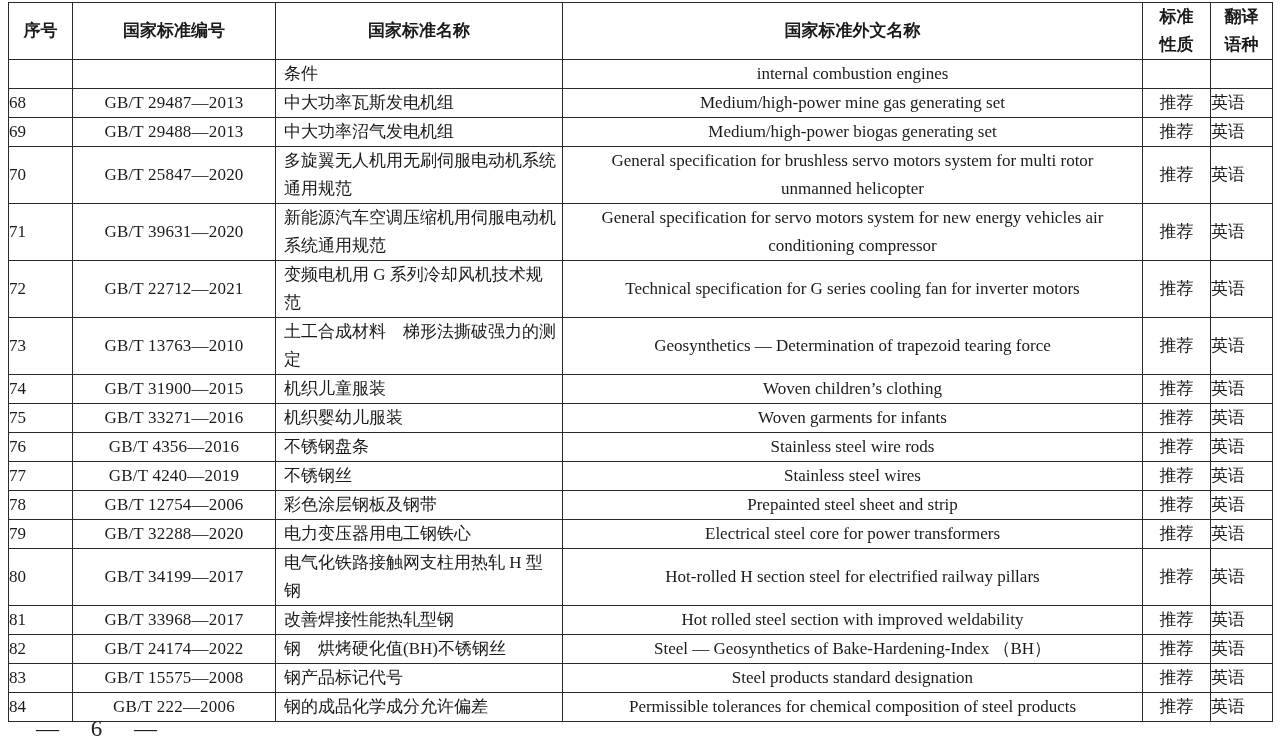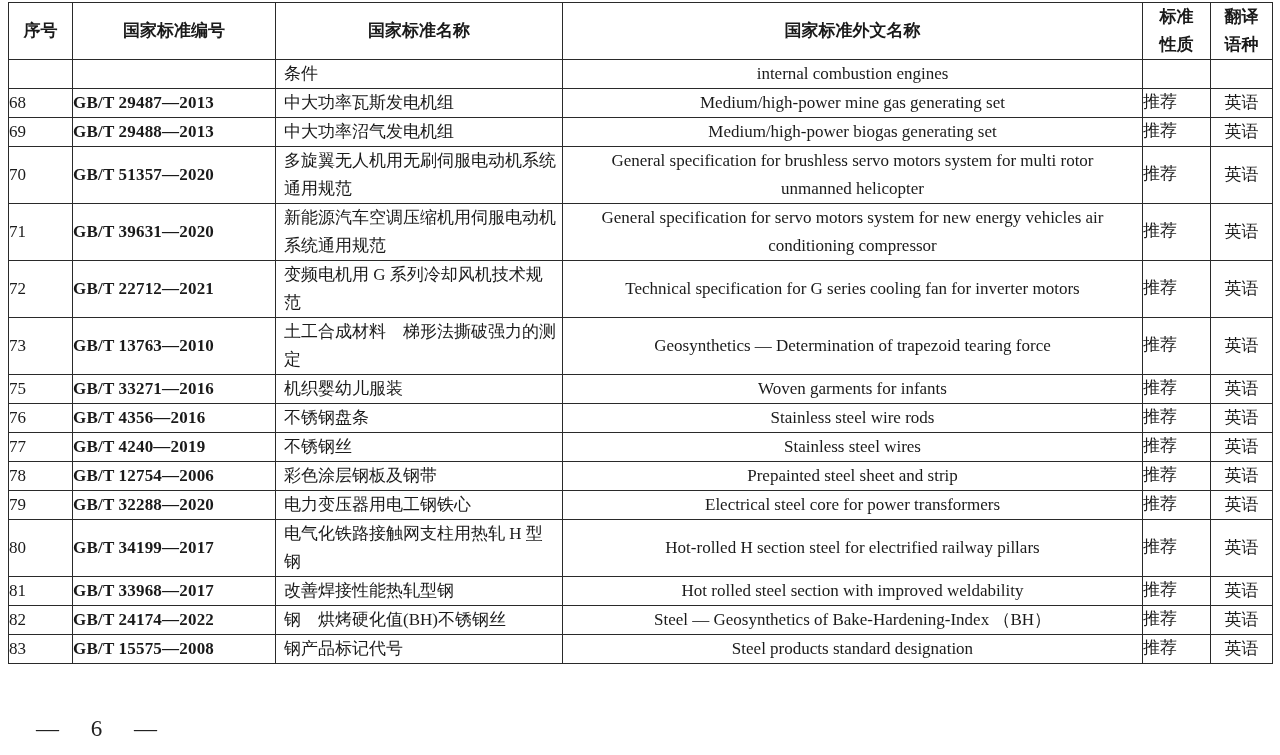--- a/index.html
+++ b/index.html
@@ -28,25 +28,25 @@
   }
   .std-table thead th {
     font-weight: bold;
     text-align: center;
     white-space: pre-line;
     height: 57px;
     padding: 0 2px;
   }
   .std-table tbody tr { height: 28px; }
   .c-num    { }
-  .c-code   { text-align: left; letter-spacing: 0.2px; font-weight: bold; }
+  .c-code   { text-align: center; letter-spacing: 0.2px; }
   .c-name   { text-align: left; padding: 0 6px 0 8px; }
   .c-en     { text-align: center; padding: 0 28px; font-size: 16.5px; }
-  .c-nature { text-align: left; font-family: Liberation Mono, monospace; }
-  .c-lang   { text-align: center; }
+  .c-nature { text-align: center; }
+  .c-lang   { }
 
   .page-number {
     position: absolute;
     left: 36px; top: 714px;
     font-size: 23px;
     line-height: 30px;
     word-spacing: 26px;
     color: #222;
   }
 </style>
@@ -96,21 +96,21 @@
         <tr>
       <td class="c-num">69</td>
       <td class="c-code">GB/T 29488—2013</td>
       <td class="c-name">中大功率沼气发电机组</td>
       <td class="c-en">Medium/high-power biogas generating set</td>
       <td class="c-nature">推荐</td>
       <td class="c-lang">英语</td>
     </tr>
         <tr>
       <td class="c-num">70</td>
-      <td class="c-code">GB/T 51357—2020</td>
+      <td class="c-code">GB/T 25847—2020</td>
       <td class="c-name">多旋翼无人机用无刷伺服电动机系统通用规范</td>
       <td class="c-en">General specification for brushless servo motors system for multi rotor unmanned helicopter</td>
       <td class="c-nature">推荐</td>
       <td class="c-lang">英语</td>
     </tr>
         <tr>
       <td class="c-num">71</td>
       <td class="c-code">GB/T 39631—2020</td>
       <td class="c-name">新能源汽车空调压缩机用伺服电动机系统通用规范</td>
       <td class="c-en">General specification for servo motors system for new energy vehicles air conditioning compressor</td>
@@ -127,20 +127,28 @@
     </tr>
         <tr>
       <td class="c-num">73</td>
       <td class="c-code">GB/T 13763—2010</td>
       <td class="c-name">土工合成材料　梯形法撕破强力的测定</td>
       <td class="c-en">Geosynthetics — Determination of trapezoid tearing force</td>
       <td class="c-nature">推荐</td>
       <td class="c-lang">英语</td>
     </tr>
         <tr>
+      <td class="c-num">74</td>
+      <td class="c-code">GB/T 31900—2015</td>
+      <td class="c-name">机织儿童服装</td>
+      <td class="c-en">Woven children’s clothing</td>
+      <td class="c-nature">推荐</td>
+      <td class="c-lang">英语</td>
+    </tr>
+        <tr>
       <td class="c-num">75</td>
       <td class="c-code">GB/T 33271—2016</td>
       <td class="c-name">机织婴幼儿服装</td>
       <td class="c-en">Woven garments for infants</td>
       <td class="c-nature">推荐</td>
       <td class="c-lang">英语</td>
     </tr>
         <tr>
       <td class="c-num">76</td>
       <td class="c-code">GB/T 4356—2016</td>
@@ -198,18 +206,26 @@
       <td class="c-lang">英语</td>
     </tr>
         <tr>
       <td class="c-num">83</td>
       <td class="c-code">GB/T 15575—2008</td>
       <td class="c-name">钢产品标记代号</td>
       <td class="c-en">Steel products standard designation</td>
       <td class="c-nature">推荐</td>
       <td class="c-lang">英语</td>
     </tr>
+        <tr>
+      <td class="c-num">84</td>
+      <td class="c-code">GB/T 222—2006</td>
+      <td class="c-name">钢的成品化学成分允许偏差</td>
+      <td class="c-en">Permissible tolerances for chemical composition of steel products</td>
+      <td class="c-nature">推荐</td>
+      <td class="c-lang">英语</td>
+    </tr>
       </tbody>
   </table>
 
   <div class="page-number">— 6 —</div>
 
 </div>
 
 </body></html>

